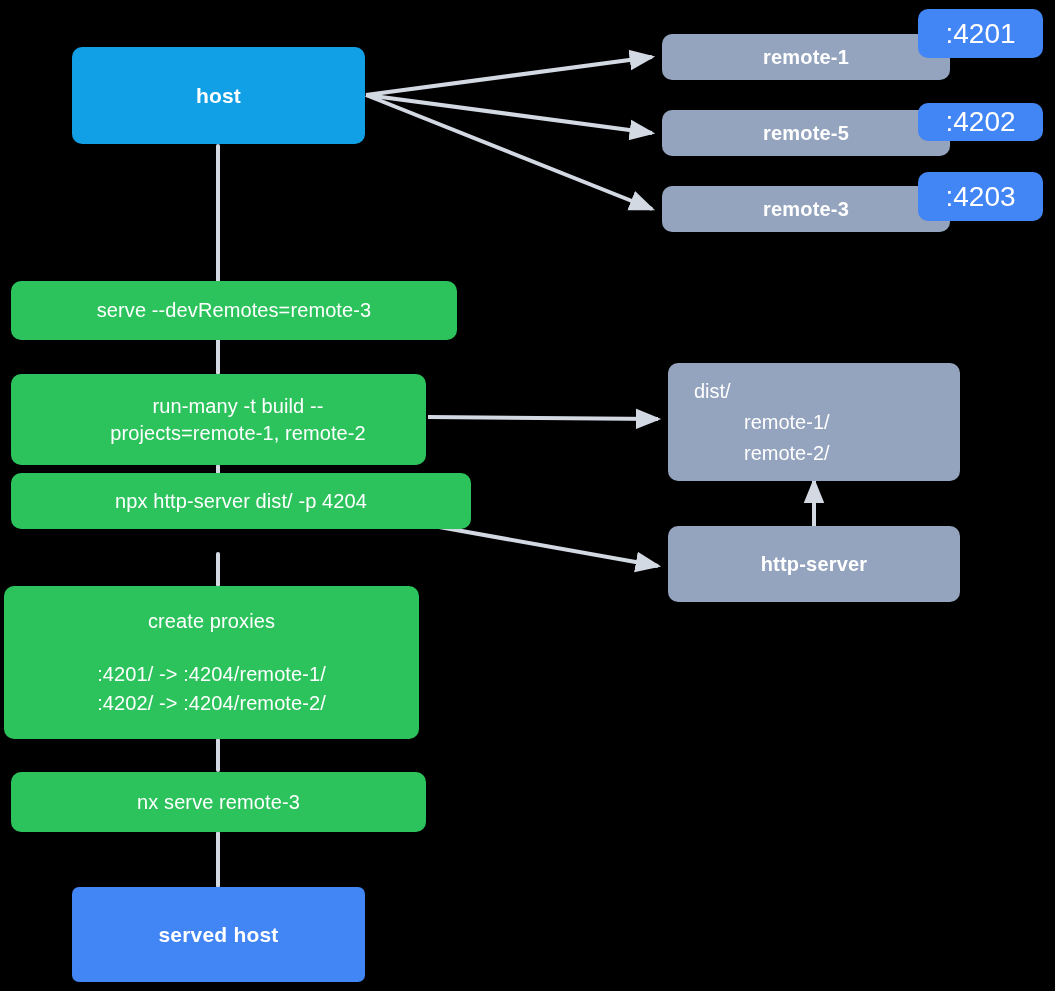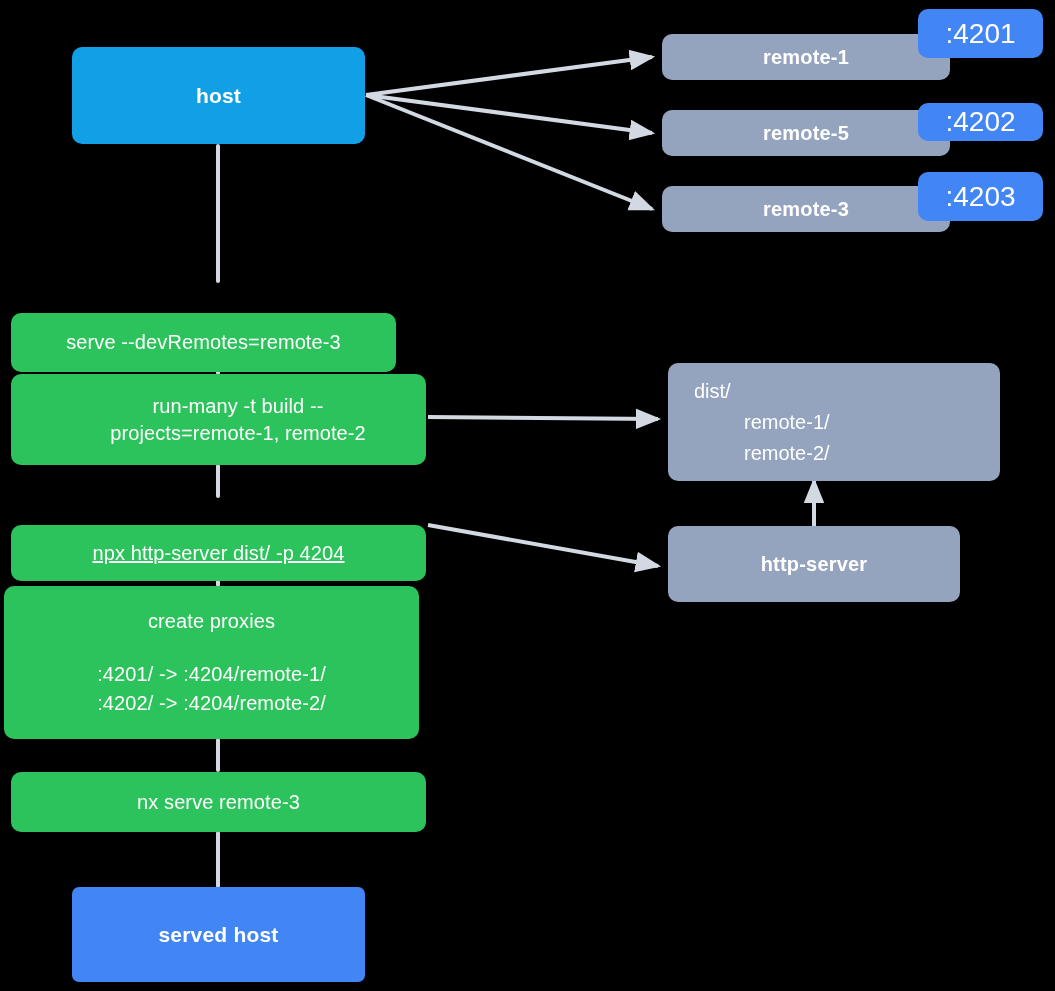--- a/index.html
+++ b/index.html
@@ -145,42 +145,42 @@
     <span>:4202</span>
   </div>
 
   <div class="node remote-node" style="left:662px; top:186px; width:288px; height:46px;">
     <span>remote-3</span>
   </div>
   <div class="badge" style="left:918px; top:172px; width:125px; height:49px;">
     <span>:4203</span>
   </div>
 
-  <div class="node gray-node" style="left:668px; top:363px; width:332px; height:118px; align-items:flex-start; justify-content:center;">
+  <div class="node gray-node" style="left:668px; top:363px; width:292px; height:118px; align-items:flex-start; justify-content:center;">
     <div class="dist-inner">
       <span>dist/</span>
       <span class="dist-indent">remote-1/</span>
       <span class="dist-indent">remote-2/</span>
     </div>
   </div>
 
   <div class="node remote-node" style="left:668px; top:526px; width:292px; height:76px;">
     <span>http-server</span>
   </div>
 
-  <div class="node cmd-node" style="left:11px; top:281px; width:385px; height:59px;margin-top:32px;">
+  <div class="node cmd-node" style="left:11px; top:281px; width:446px; height:59px;">
     <span>serve --devRemotes=remote-3</span>
   </div>
 
   <div class="node cmd-node" style="left:11px; top:374px; width:415px; height:91px;padding-left:39px;">
     <span>run-many -t build --</span>
     <span>projects=remote-1, remote-2</span>
   </div>
 
-  <div class="node cmd-node" style="left:11px; top:525px; width:415px; height:56px;text-decoration:underline;">
+  <div class="node cmd-node" style="left:11px; top:473px; width:460px; height:56px;">
     <span>npx http-server dist/ -p 4204</span>
   </div>
 
   <div class="node cmd-node" style="left:4px; top:586px; width:415px; height:153px;">
     <span>create proxies</span>
     <div class="proxy-block">
       <span class="proxy-line">:4201/ -&gt; :4204/remote-1/</span>
       <span class="proxy-line">:4202/ -&gt; :4204/remote-2/</span>
     </div>
   </div>

